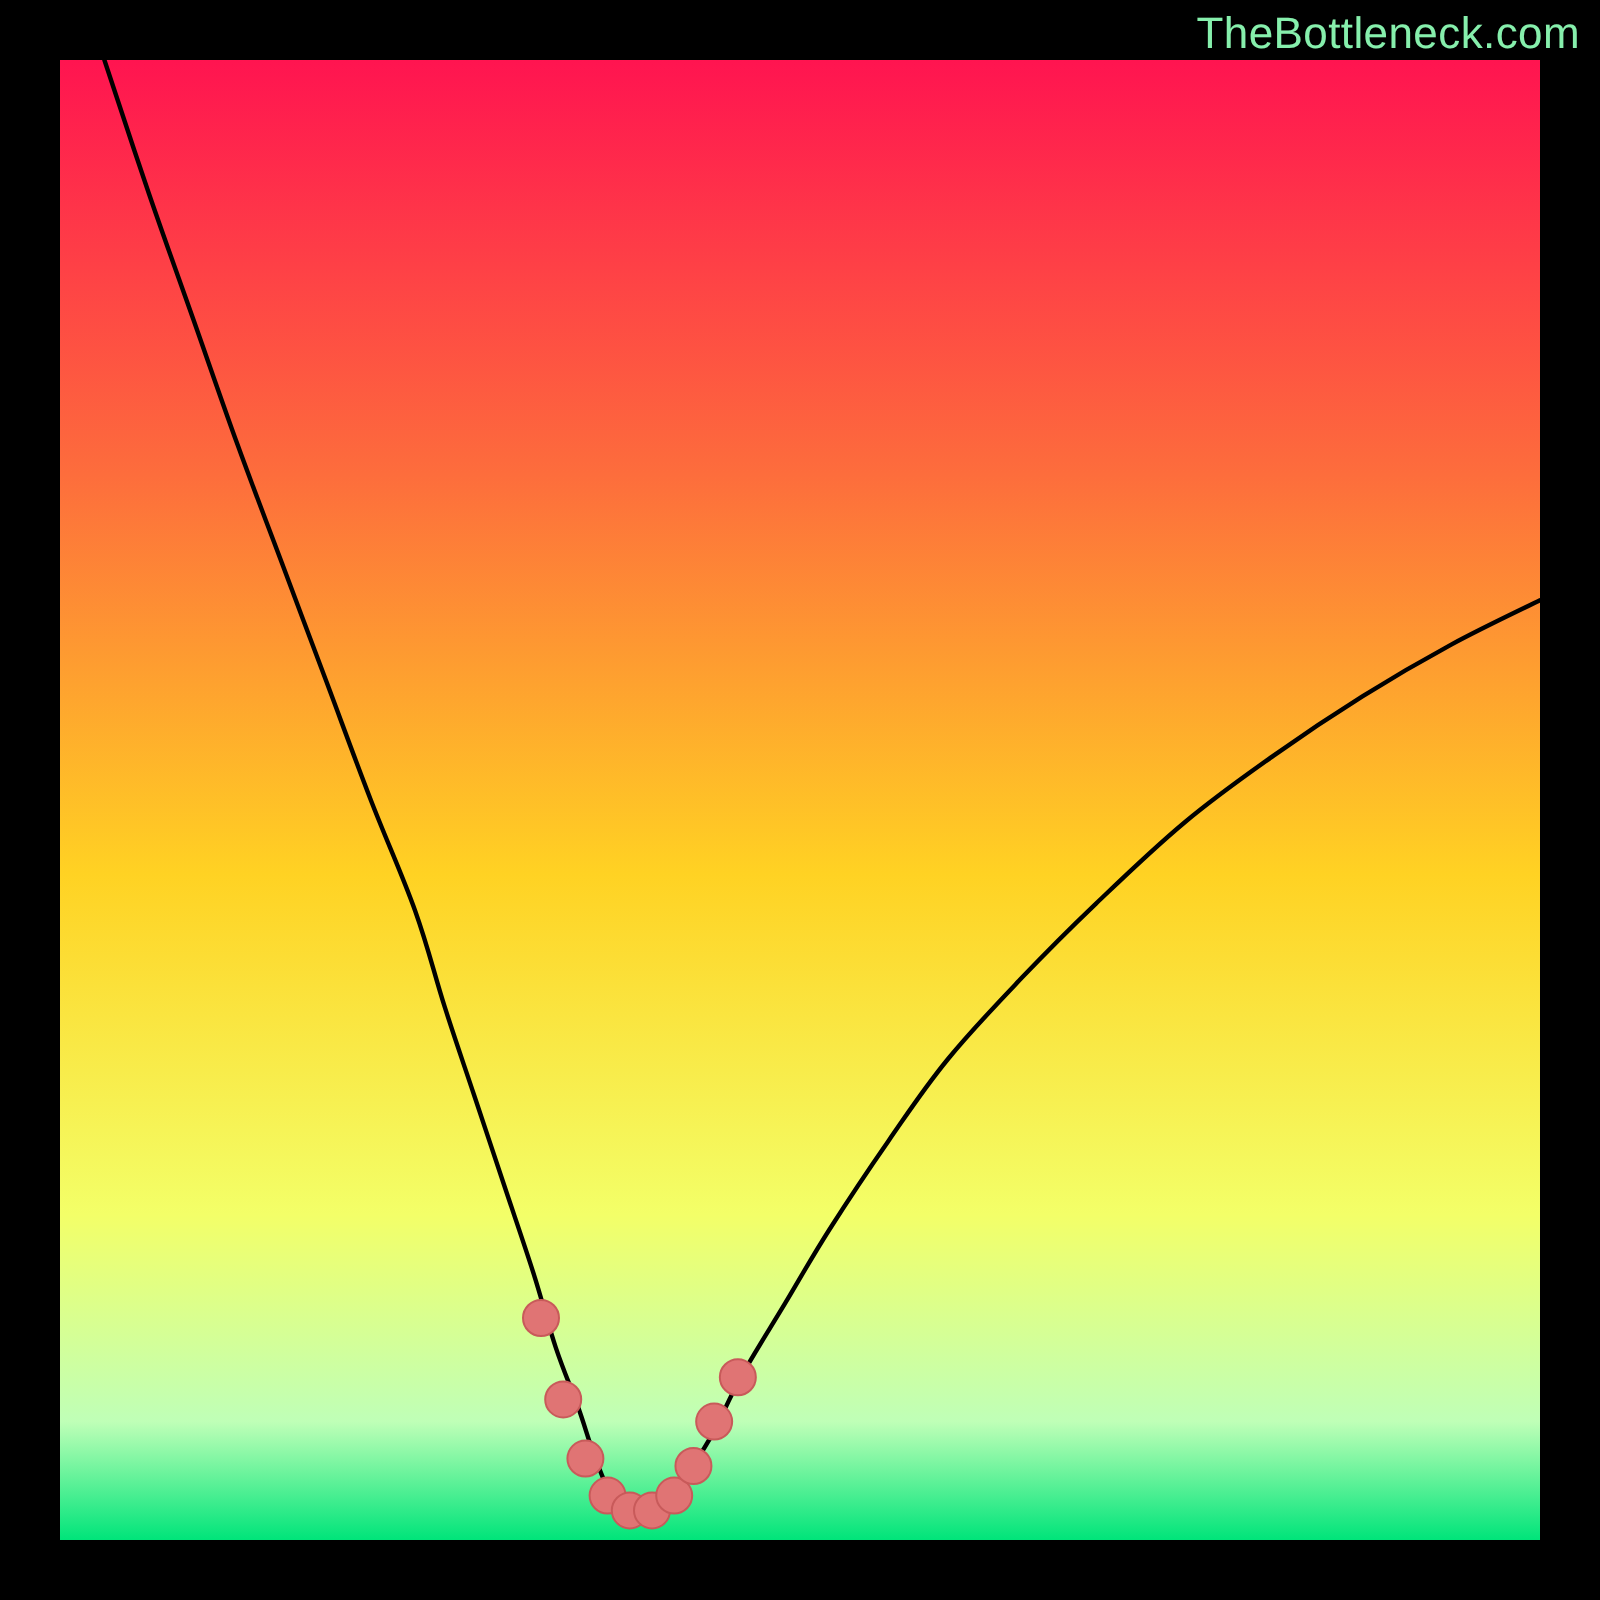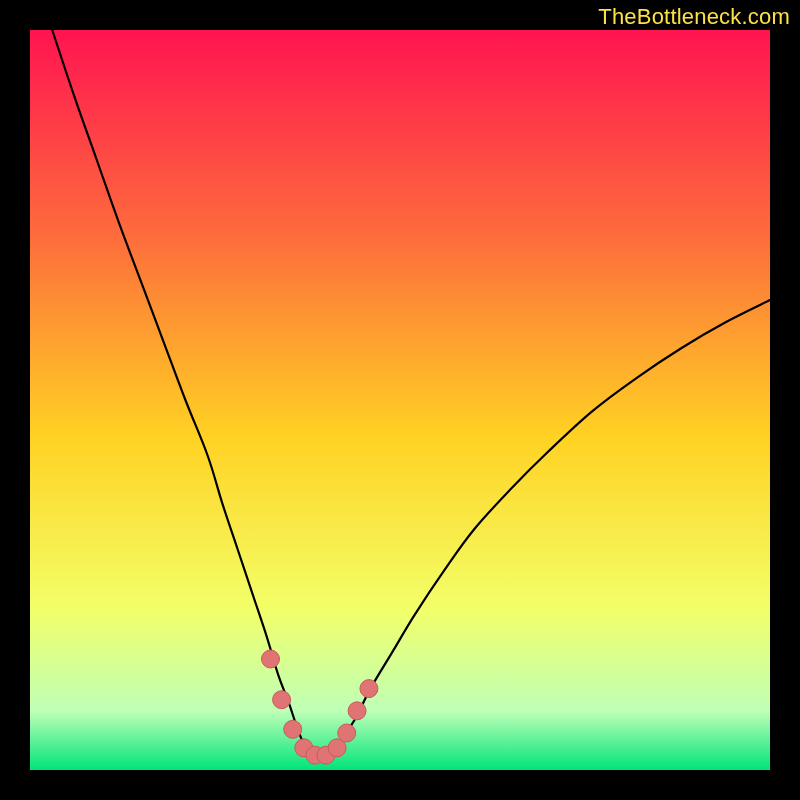--- a/index.html
+++ b/index.html
@@ -14,21 +14,21 @@
   .outer {
     width: 800px;
     height: 800px;
     background: #000;
     position: relative;
   }
   .watermark {
     position: absolute;
     top: 4px;
     right: 10px;
-    color: #fde047;
+    color: #86efac;
     font-size: 22px;
     font-weight: 500;
     letter-spacing: 0.2px;
     z-index: 5;
     text-align: center;
   }
   .plot-frame {
     position: absolute;
     left: 30px;
     top: 30px;

